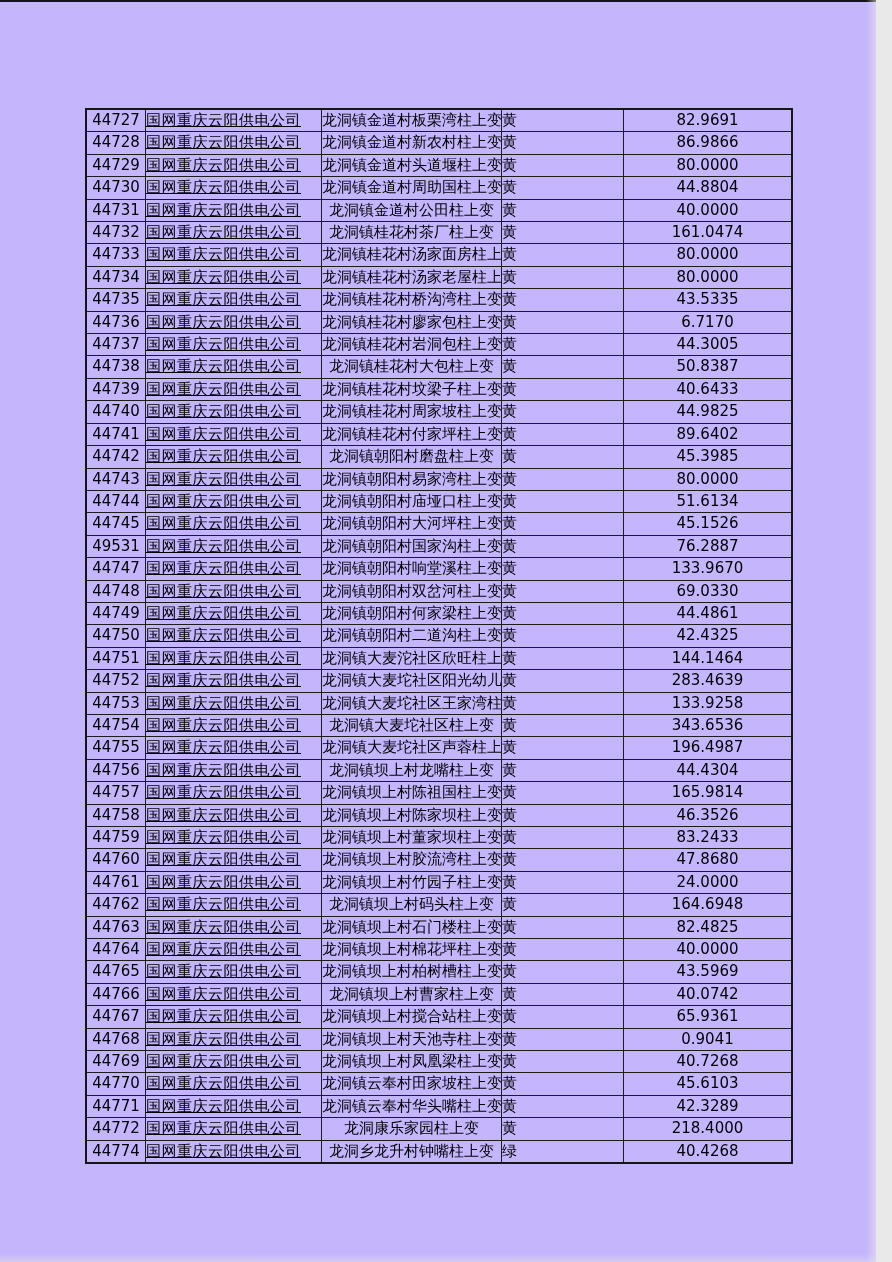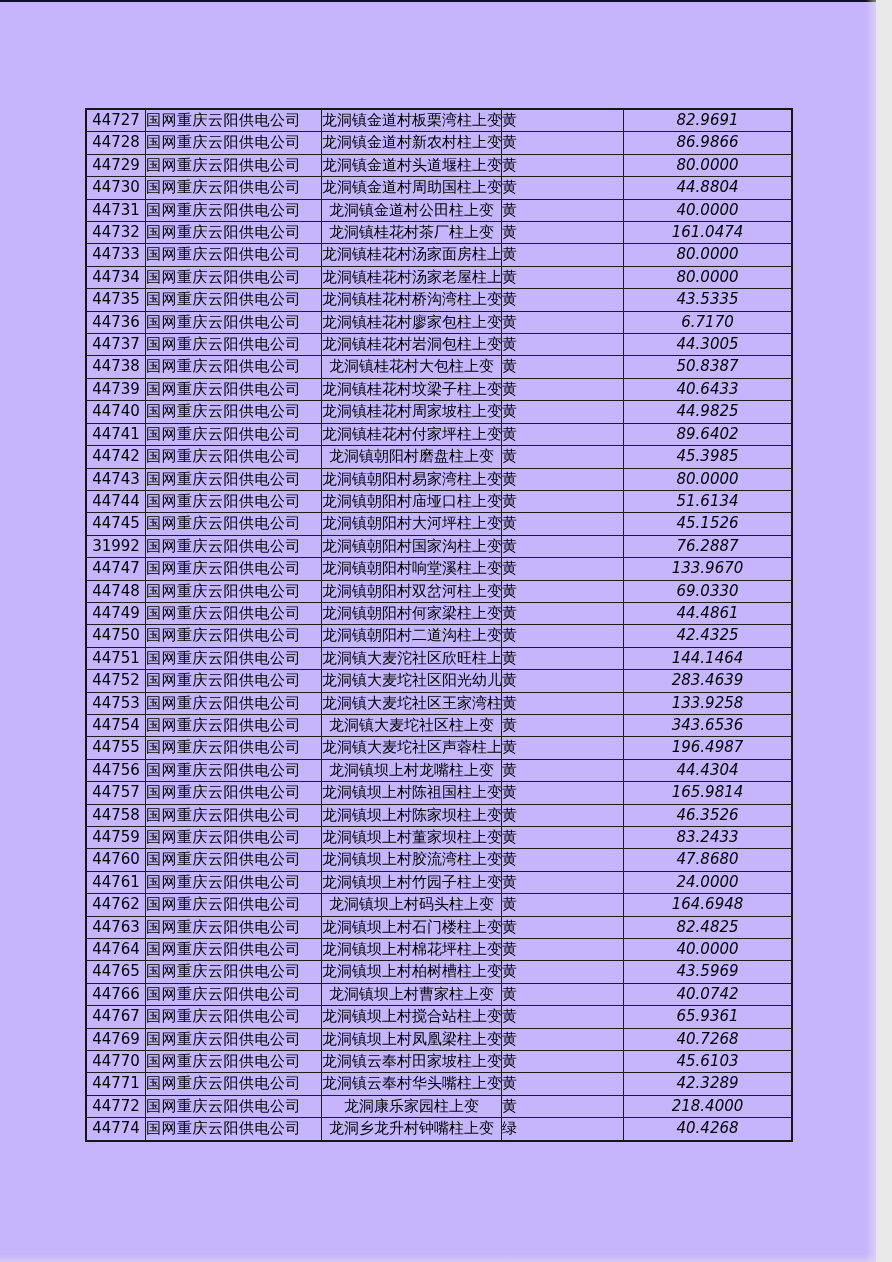--- a/index.html
+++ b/index.html
@@ -45,24 +45,24 @@
   table.data-table td {
     border: 1px solid #1d1d1d;
     height: 21.4px;
     line-height: 21.4px;
     padding: 0;
     overflow: hidden;
     white-space: nowrap;
     font-family: "DejaVu Sans", "Liberation Sans", sans-serif;
   }
   td.c-id     { width: 58px;  text-align: center; }
-  td.c-company{ width: 175px; text-align: left; padding-left: 5px; letter-spacing: 0.5px; }
+  td.c-company{ width: 175px; text-align: left; padding-left: 5px; letter-spacing: 0.5px; text-decoration: underline; }
   td.c-name   { width: 179px; text-align: center; padding-left: 3px; }
   td.c-status { width: 121px; text-align: left; padding-left: 4px; }
-  td.c-value  { width: 167px; text-align: center; font-style: italic; }
+  td.c-value  { width: 167px; text-align: center; }
 </style>
 </head>
 <body>
 
 <div class="page">
   <div class="top-rule"></div>
 
   <table class="data-table">
     <tbody id="table-body">
         <tr>
@@ -192,21 +192,21 @@
     <td class="c-value">51.6134</td>
   </tr>
         <tr>
     <td class="c-id">44745</td>
     <td class="c-company">国网重庆云阳供电公司</td>
     <td class="c-name">龙洞镇朝阳村大河坪柱上变</td>
     <td class="c-status">黄</td>
     <td class="c-value">45.1526</td>
   </tr>
         <tr>
-    <td class="c-id">31992</td>
+    <td class="c-id">49531</td>
     <td class="c-company">国网重庆云阳供电公司</td>
     <td class="c-name">龙洞镇朝阳村国家沟柱上变</td>
     <td class="c-status">黄</td>
     <td class="c-value">76.2887</td>
   </tr>
         <tr>
     <td class="c-id">44747</td>
     <td class="c-company">国网重庆云阳供电公司</td>
     <td class="c-name">龙洞镇朝阳村响堂溪柱上变</td>
     <td class="c-status">黄</td>
@@ -344,20 +344,27 @@
     <td class="c-name">龙洞镇坝上村曹家柱上变</td>
     <td class="c-status">黄</td>
     <td class="c-value">40.0742</td>
   </tr>
         <tr>
     <td class="c-id">44767</td>
     <td class="c-company">国网重庆云阳供电公司</td>
     <td class="c-name">龙洞镇坝上村搅合站柱上变</td>
     <td class="c-status">黄</td>
     <td class="c-value">65.9361</td>
+  </tr>
+        <tr>
+    <td class="c-id">44768</td>
+    <td class="c-company">国网重庆云阳供电公司</td>
+    <td class="c-name">龙洞镇坝上村天池寺柱上变</td>
+    <td class="c-status">黄</td>
+    <td class="c-value">0.9041</td>
   </tr>
         <tr>
     <td class="c-id">44769</td>
     <td class="c-company">国网重庆云阳供电公司</td>
     <td class="c-name">龙洞镇坝上村凤凰梁柱上变</td>
     <td class="c-status">黄</td>
     <td class="c-value">40.7268</td>
   </tr>
         <tr>
     <td class="c-id">44770</td>

